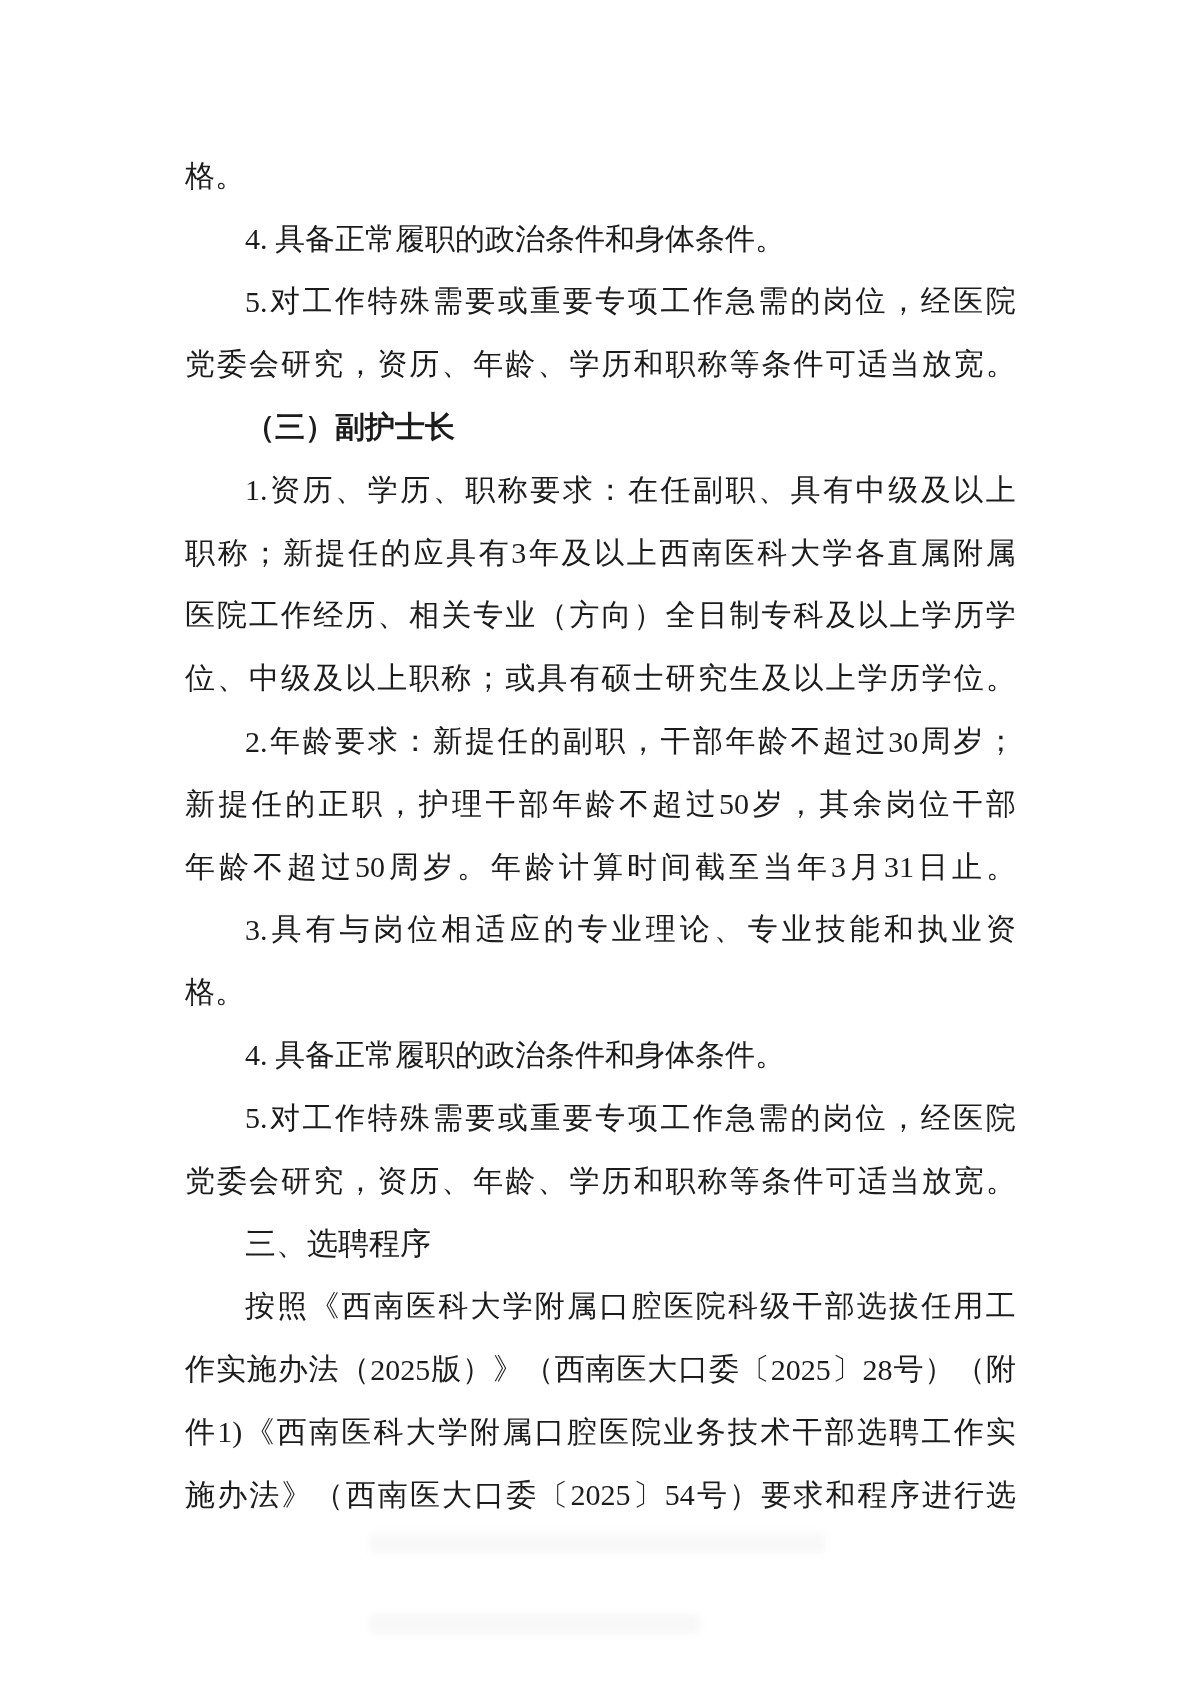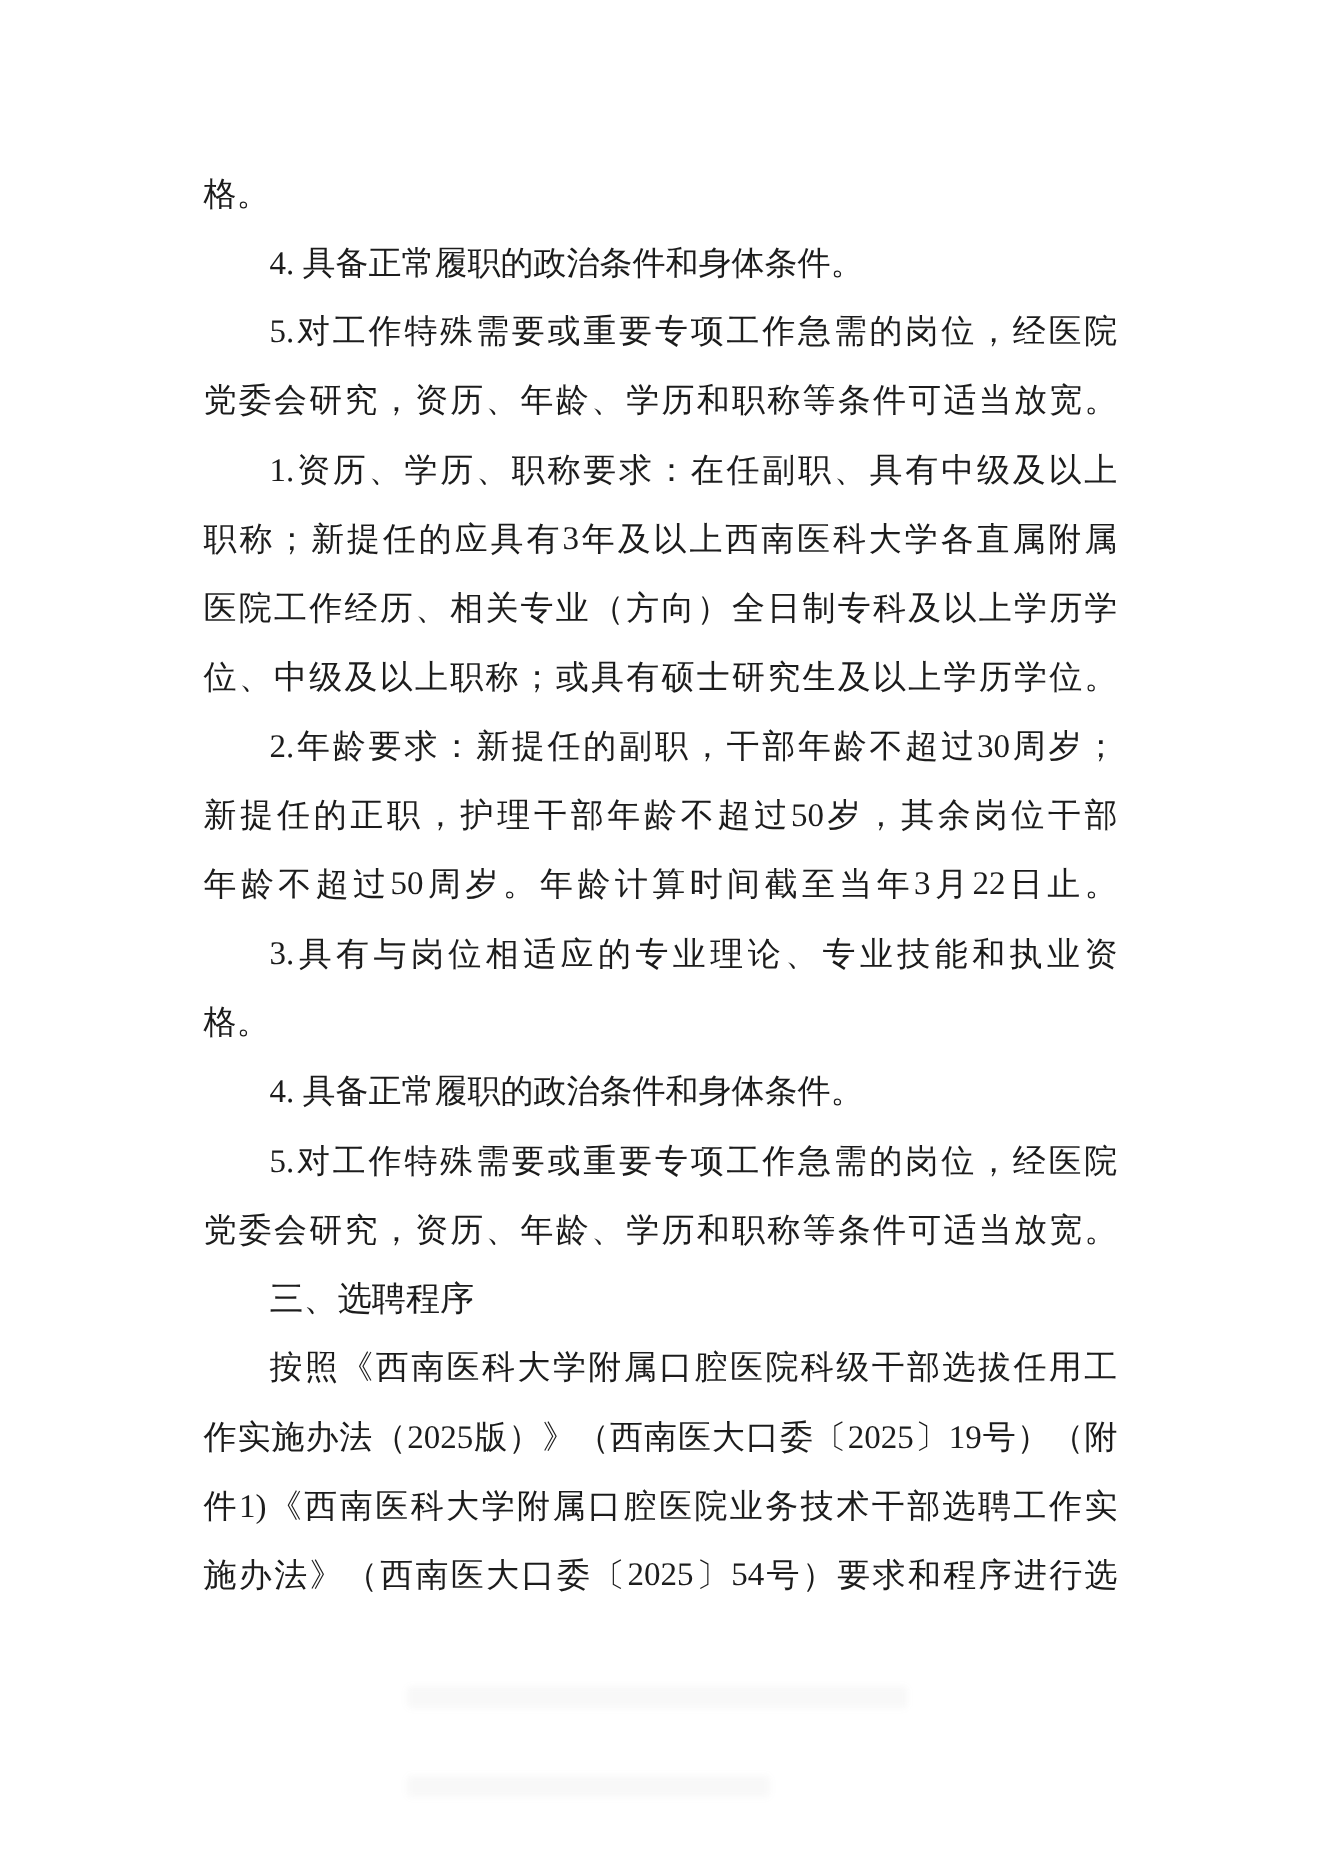--- a/index.html
+++ b/index.html
@@ -111,20 +111,21 @@
         <span class="tok">等</span>
         <span class="tok">条</span>
         <span class="tok">件</span>
         <span class="tok">可</span>
         <span class="tok">适</span>
         <span class="tok">当</span>
         <span class="tok">放</span>
         <span class="tok">宽</span>
         <span class="tok">。</span>
       </div>
+      <div class="line indent heading-serif-bold">（三）副护士长</div>
       <div class="line indent justify">
         <span class="tok">1.</span>
         <span class="tok">资</span>
         <span class="tok">历</span>
         <span class="tok">、</span>
         <span class="tok">学</span>
         <span class="tok">历</span>
         <span class="tok">、</span>
         <span class="tok">职</span>
         <span class="tok">称</span>
@@ -296,21 +297,21 @@
         <span class="tok">计</span>
         <span class="tok">算</span>
         <span class="tok">时</span>
         <span class="tok">间</span>
         <span class="tok">截</span>
         <span class="tok">至</span>
         <span class="tok">当</span>
         <span class="tok">年</span>
         <span class="tok">3</span>
         <span class="tok">月</span>
-        <span class="tok">22</span>
+        <span class="tok">31</span>
         <span class="tok">日</span>
         <span class="tok">止</span>
         <span class="tok">。</span>
       </div>
       <div class="line indent justify">
         <span class="tok">3.</span>
         <span class="tok">具</span>
         <span class="tok">有</span>
         <span class="tok">与</span>
         <span class="tok">岗</span>
@@ -430,21 +431,21 @@
         <span class="tok">（</span>
         <span class="tok">西</span>
         <span class="tok">南</span>
         <span class="tok">医</span>
         <span class="tok">大</span>
         <span class="tok">口</span>
         <span class="tok">委</span>
         <span class="tok">〔</span>
         <span class="tok">2025</span>
         <span class="tok">〕</span>
-        <span class="tok">19</span>
+        <span class="tok">28</span>
         <span class="tok">号</span>
         <span class="tok">）</span>
         <span class="tok">（</span>
         <span class="tok">附</span>
       </div>
       <div class="line justify">
         <span class="tok">件</span>
         <span class="tok">1)</span>
         <span class="tok">《</span>
         <span class="tok">西</span>

